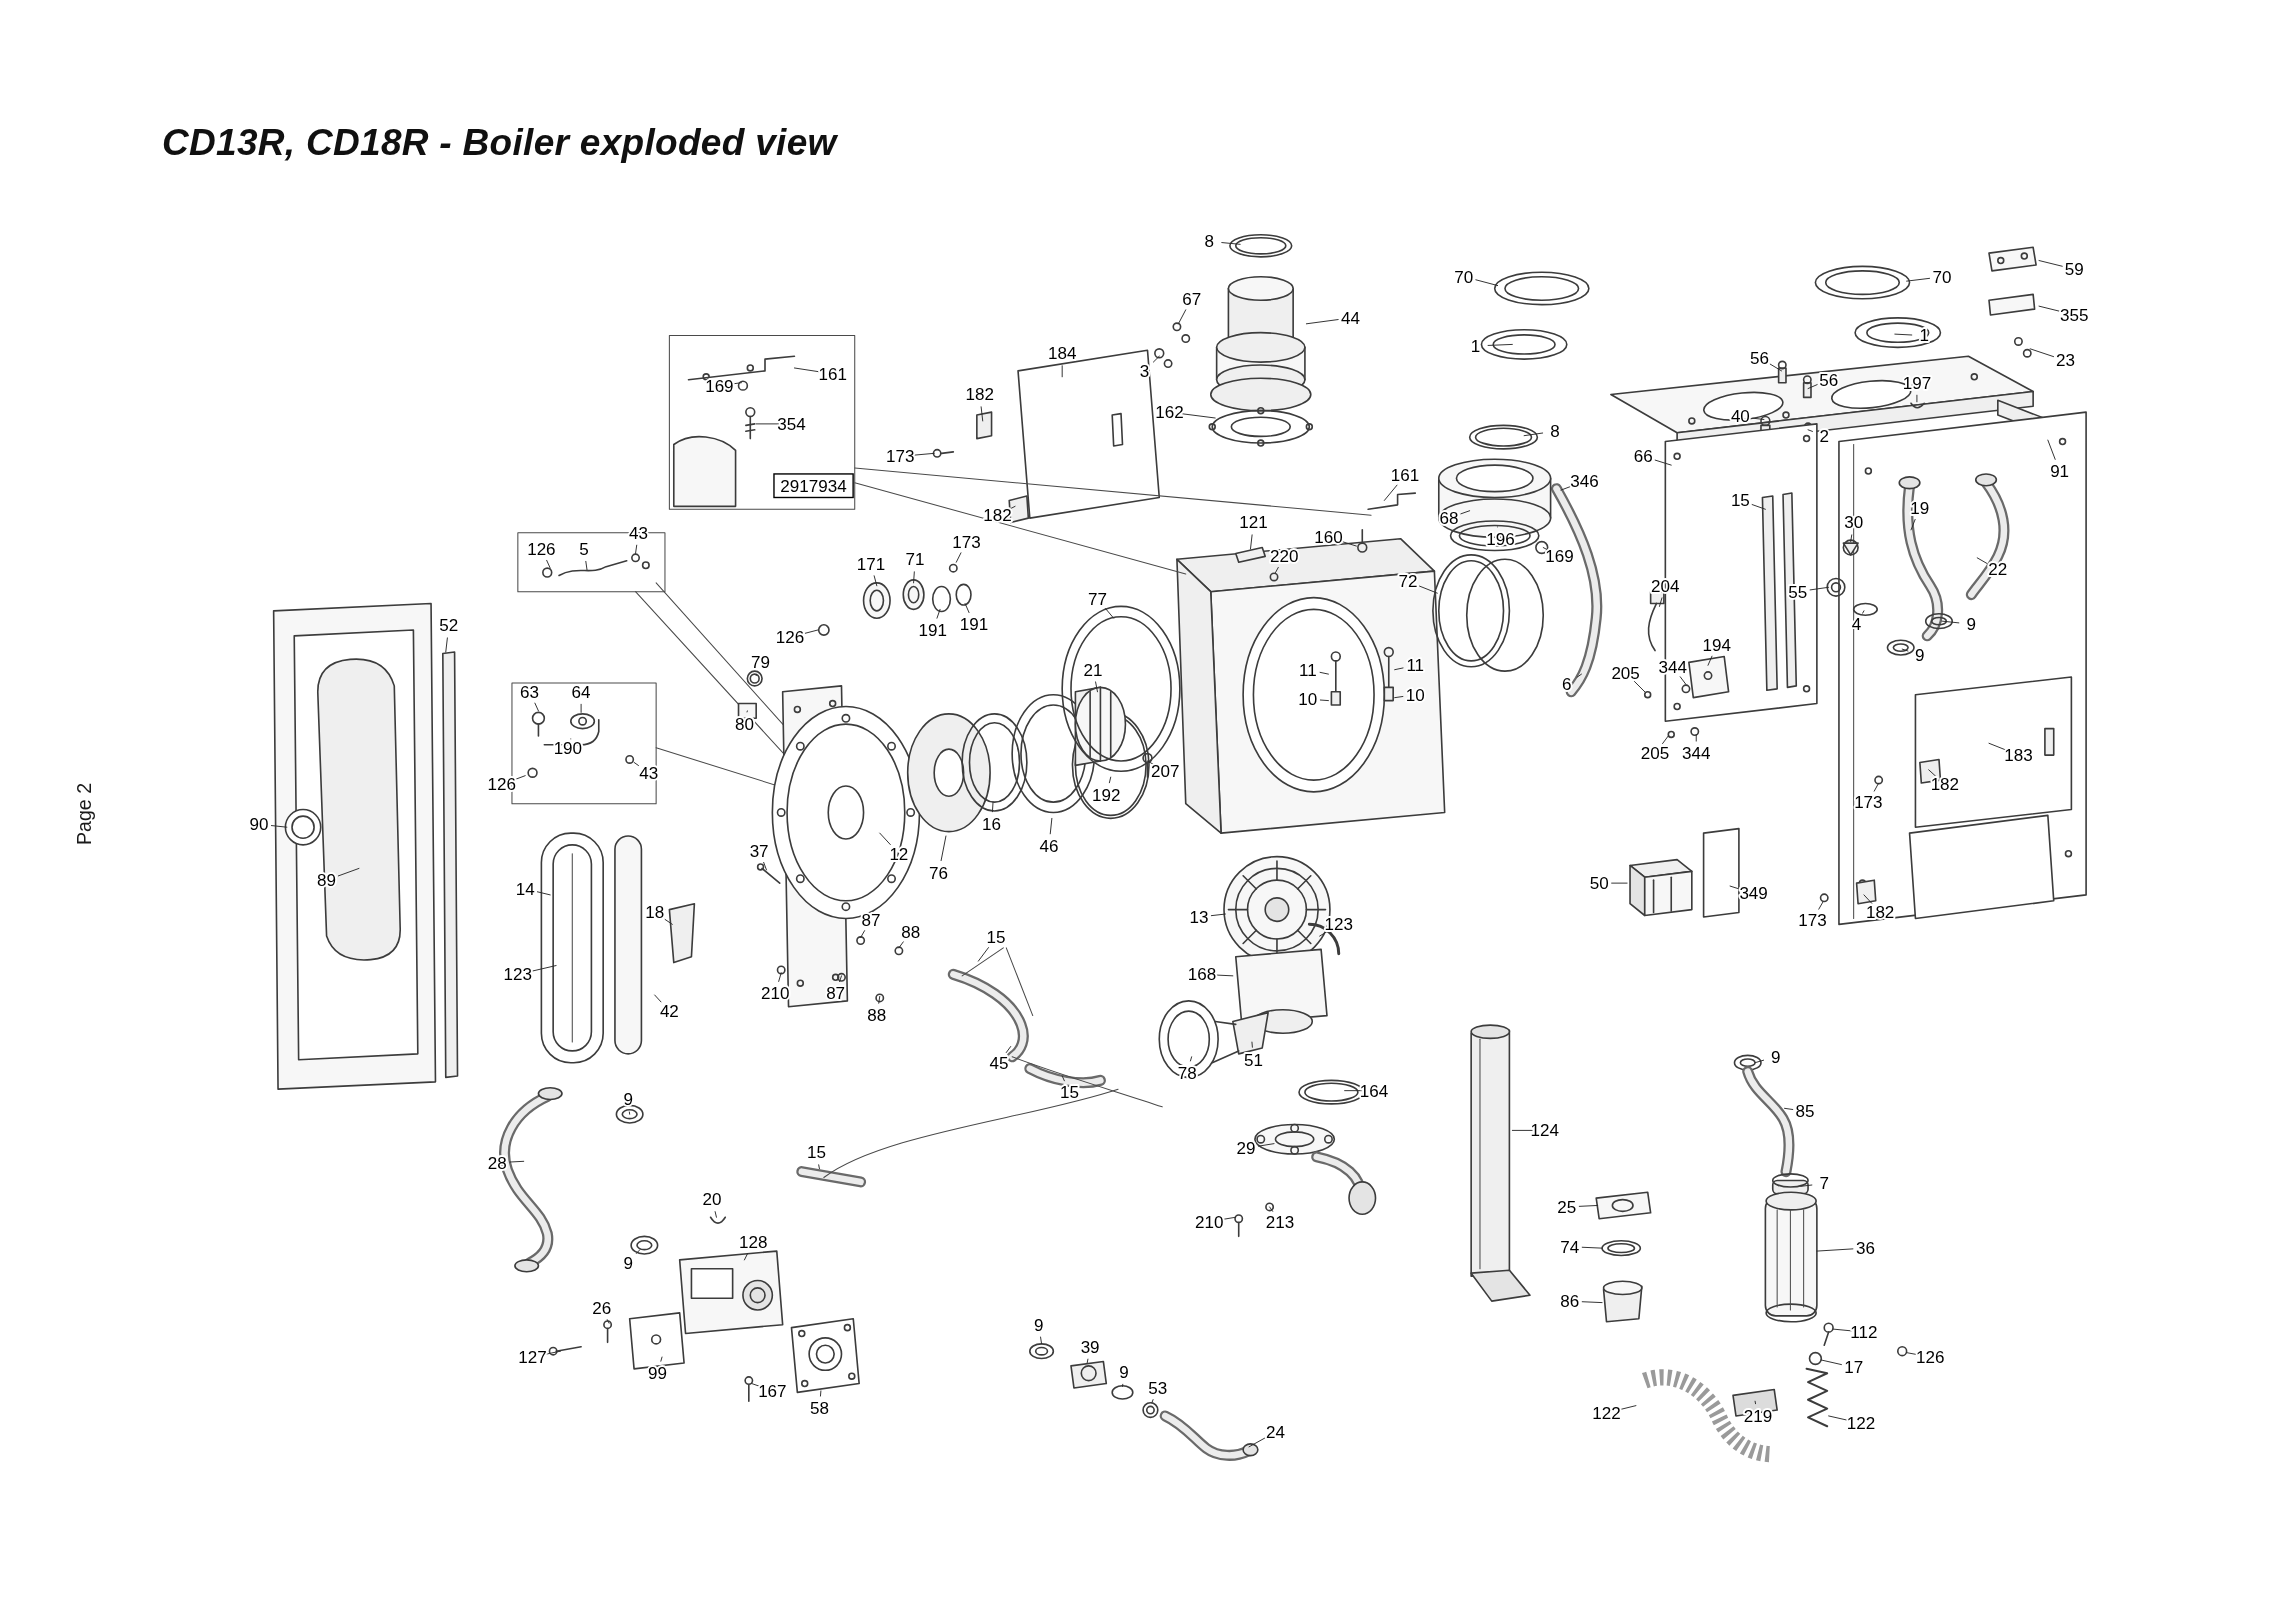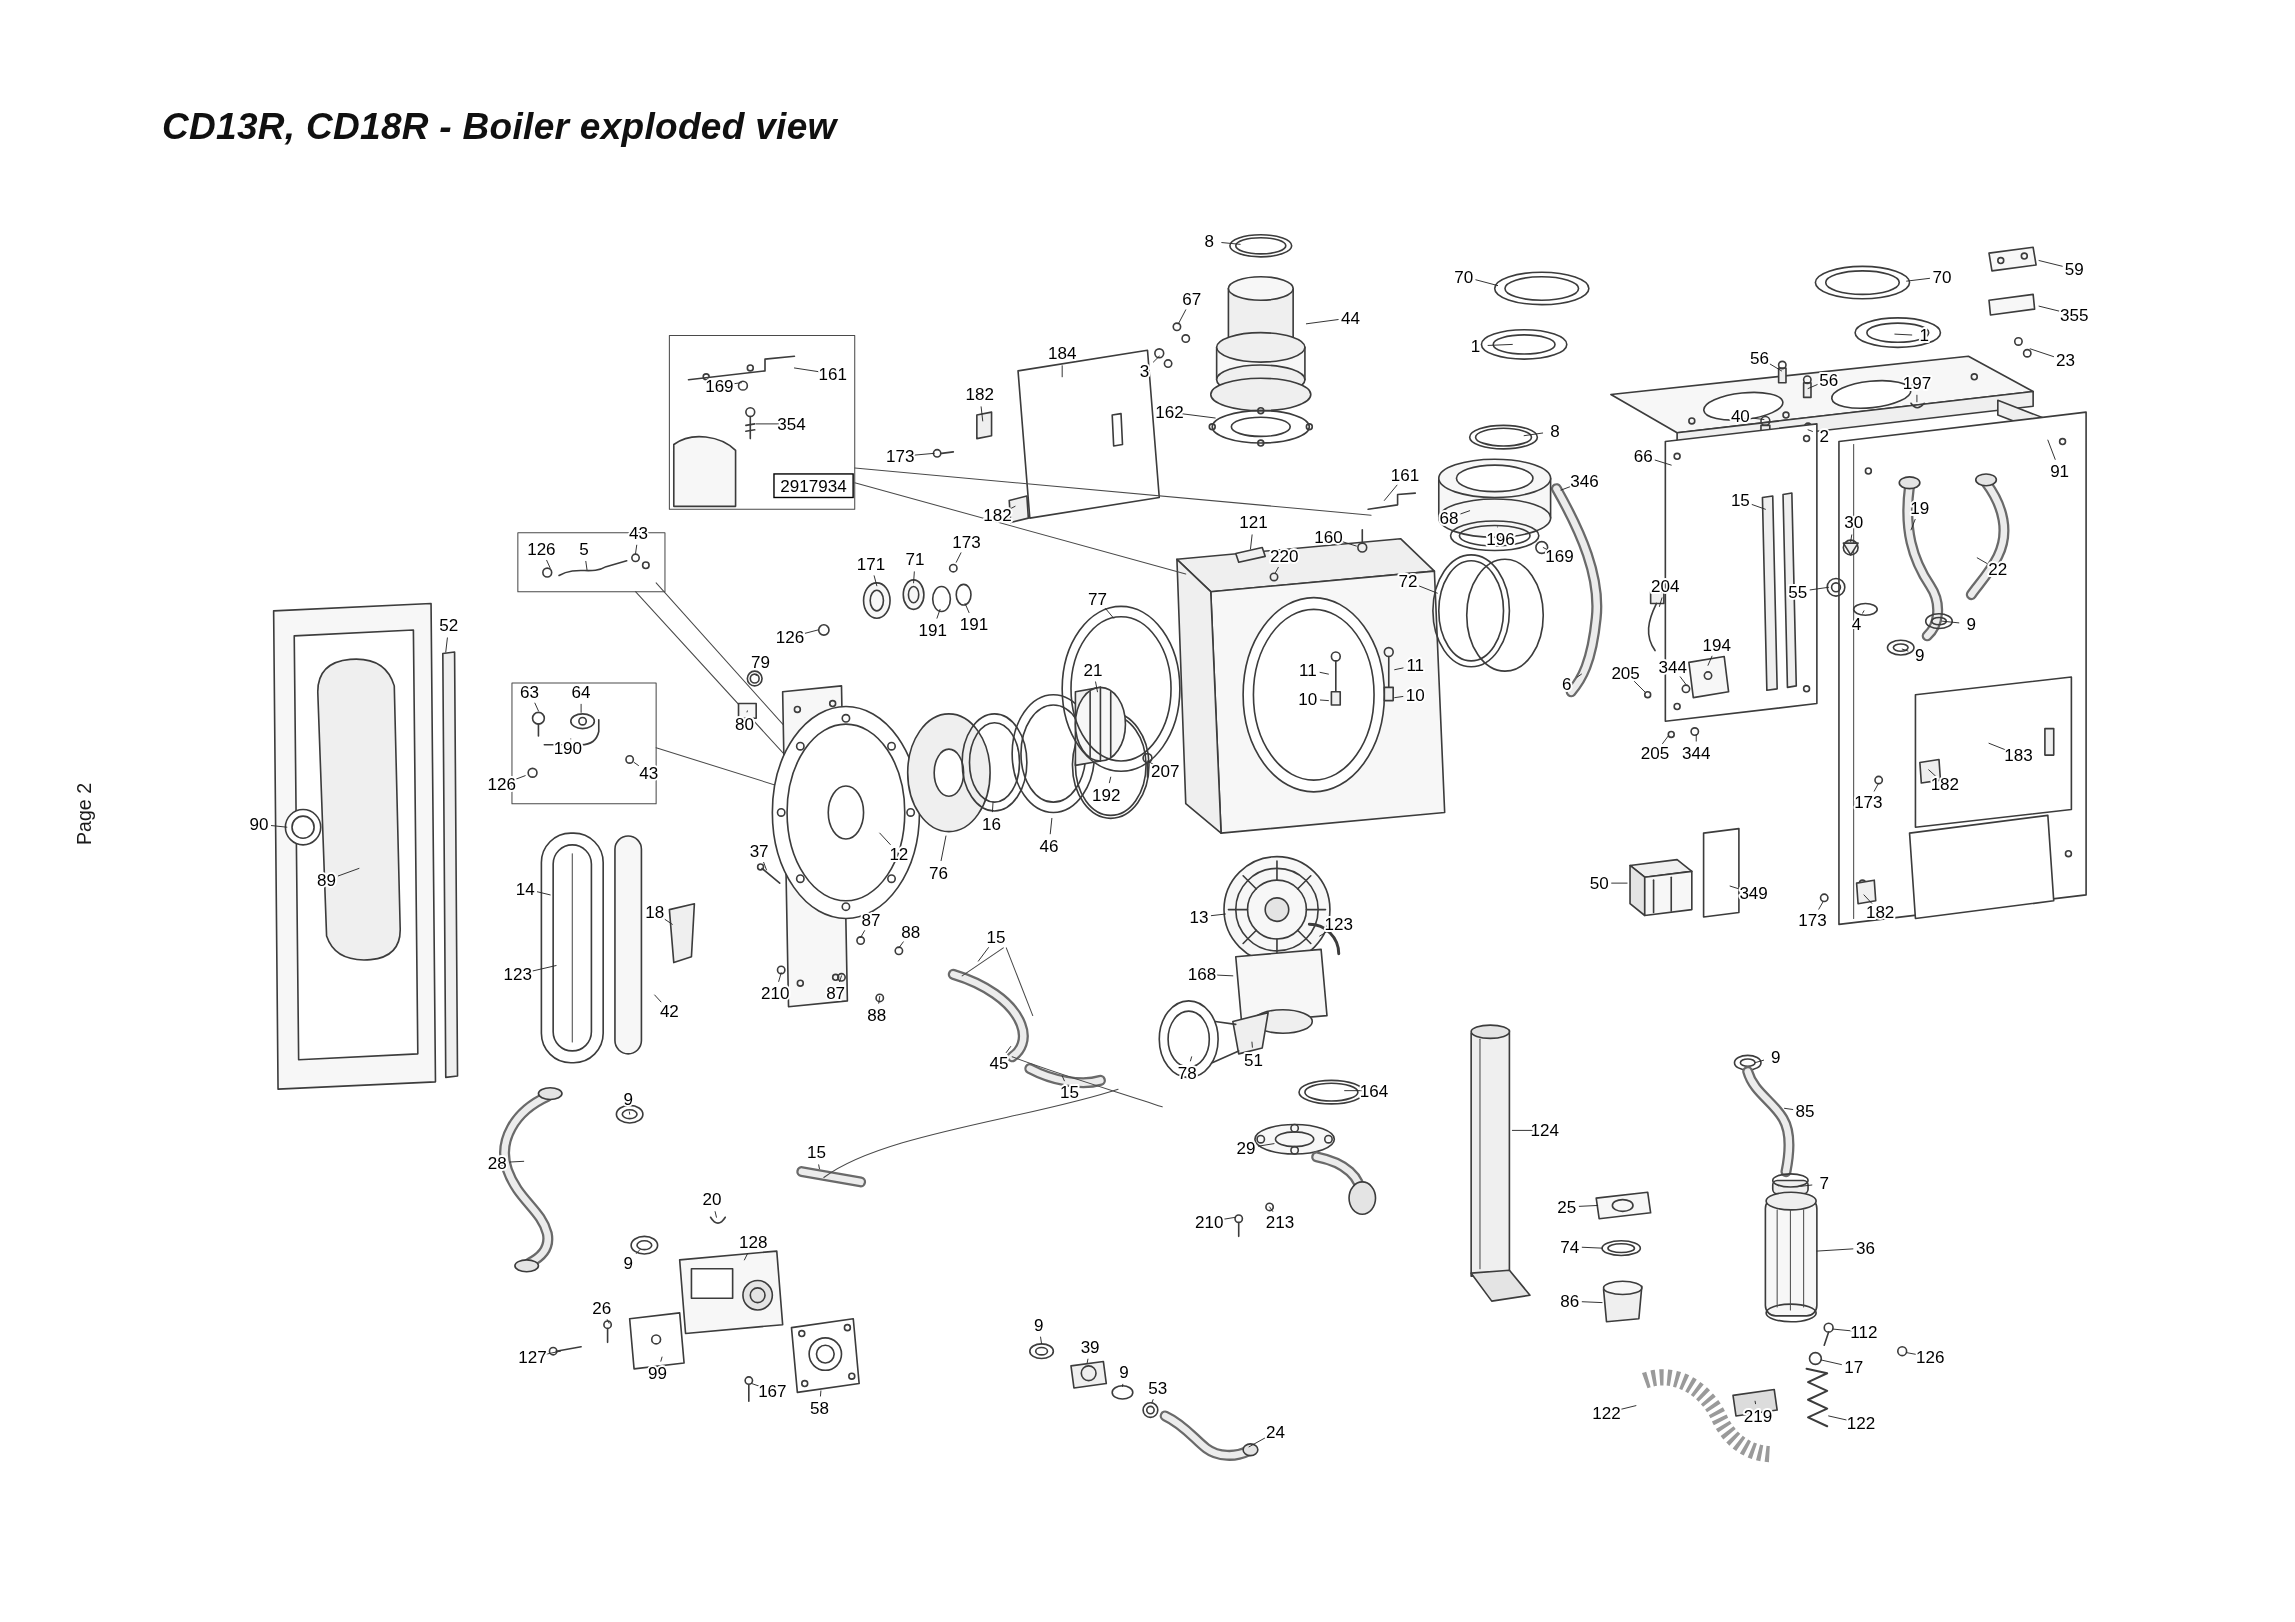--- a/index.html
+++ b/index.html
@@ -1,21 +1,21 @@
 <!DOCTYPE html>
 <html style="font-size:10.5px"><head>
 <meta charset="utf-8">
 <style>
   html,body{margin:0;padding:0}
   body{
     width:2295px;height:1622px;position:relative;background:#ffffff;
     font-family:"Liberation Sans",sans-serif;color:#111;overflow:hidden;
   }
   .page-title{
-    position:absolute;left:162px;top:108px;font-size:37px;line-height:1;
+    position:absolute;left:162px;top:124px;font-size:37px;line-height:1;
     font-weight:bold;font-style:italic;color:#101010;letter-spacing:0.3px;white-space:nowrap;
   }
   .side-label{
     position:absolute;left:73px;top:845px;font-size:19.6px;color:#1a1a1a;
     transform:rotate(-90deg);transform-origin:0 0;white-space:nowrap;
   }
   svg.diagram{position:absolute;left:0;top:0;width:2295px;height:1622px;display:block}
   
   .ln{stroke:#3c3c3c;stroke-width:1.1;fill:none;stroke-linecap:round;stroke-linejoin:round}
   .thin{stroke:#4a4a4a;stroke-width:.7;fill:none}

